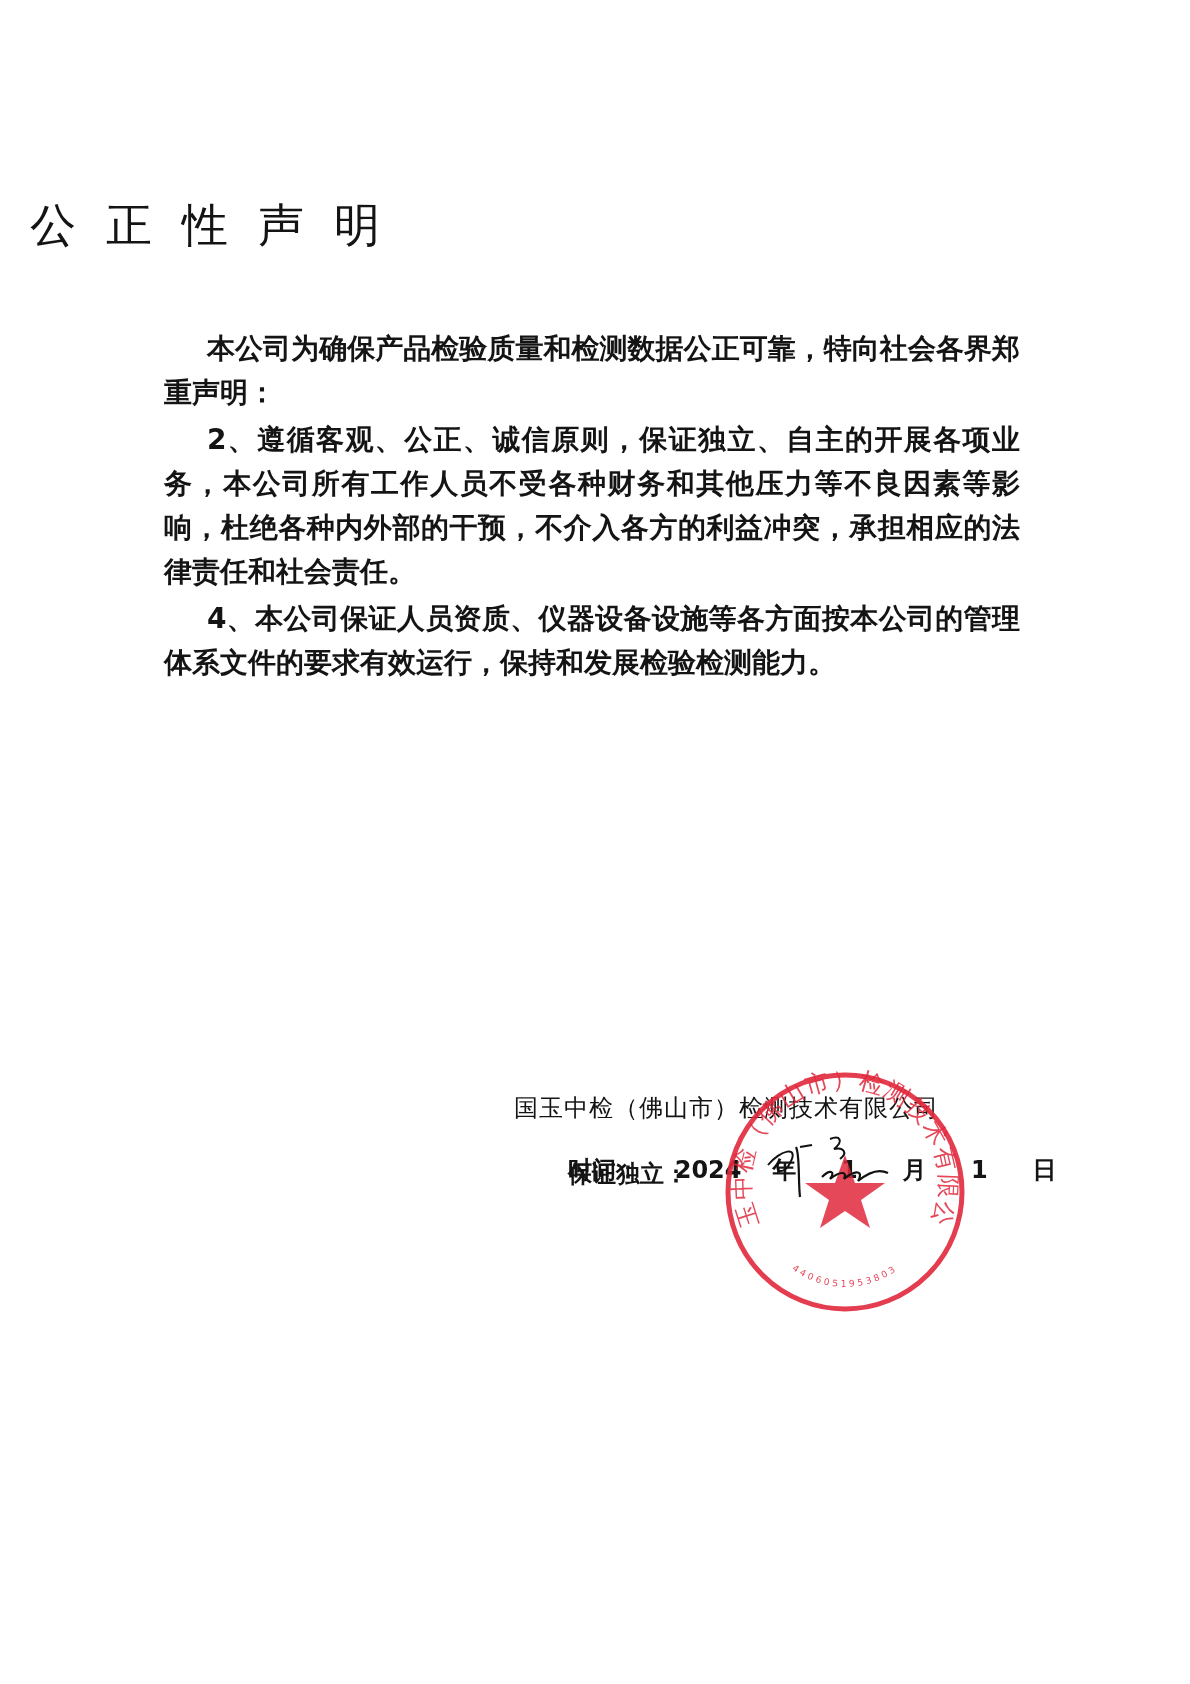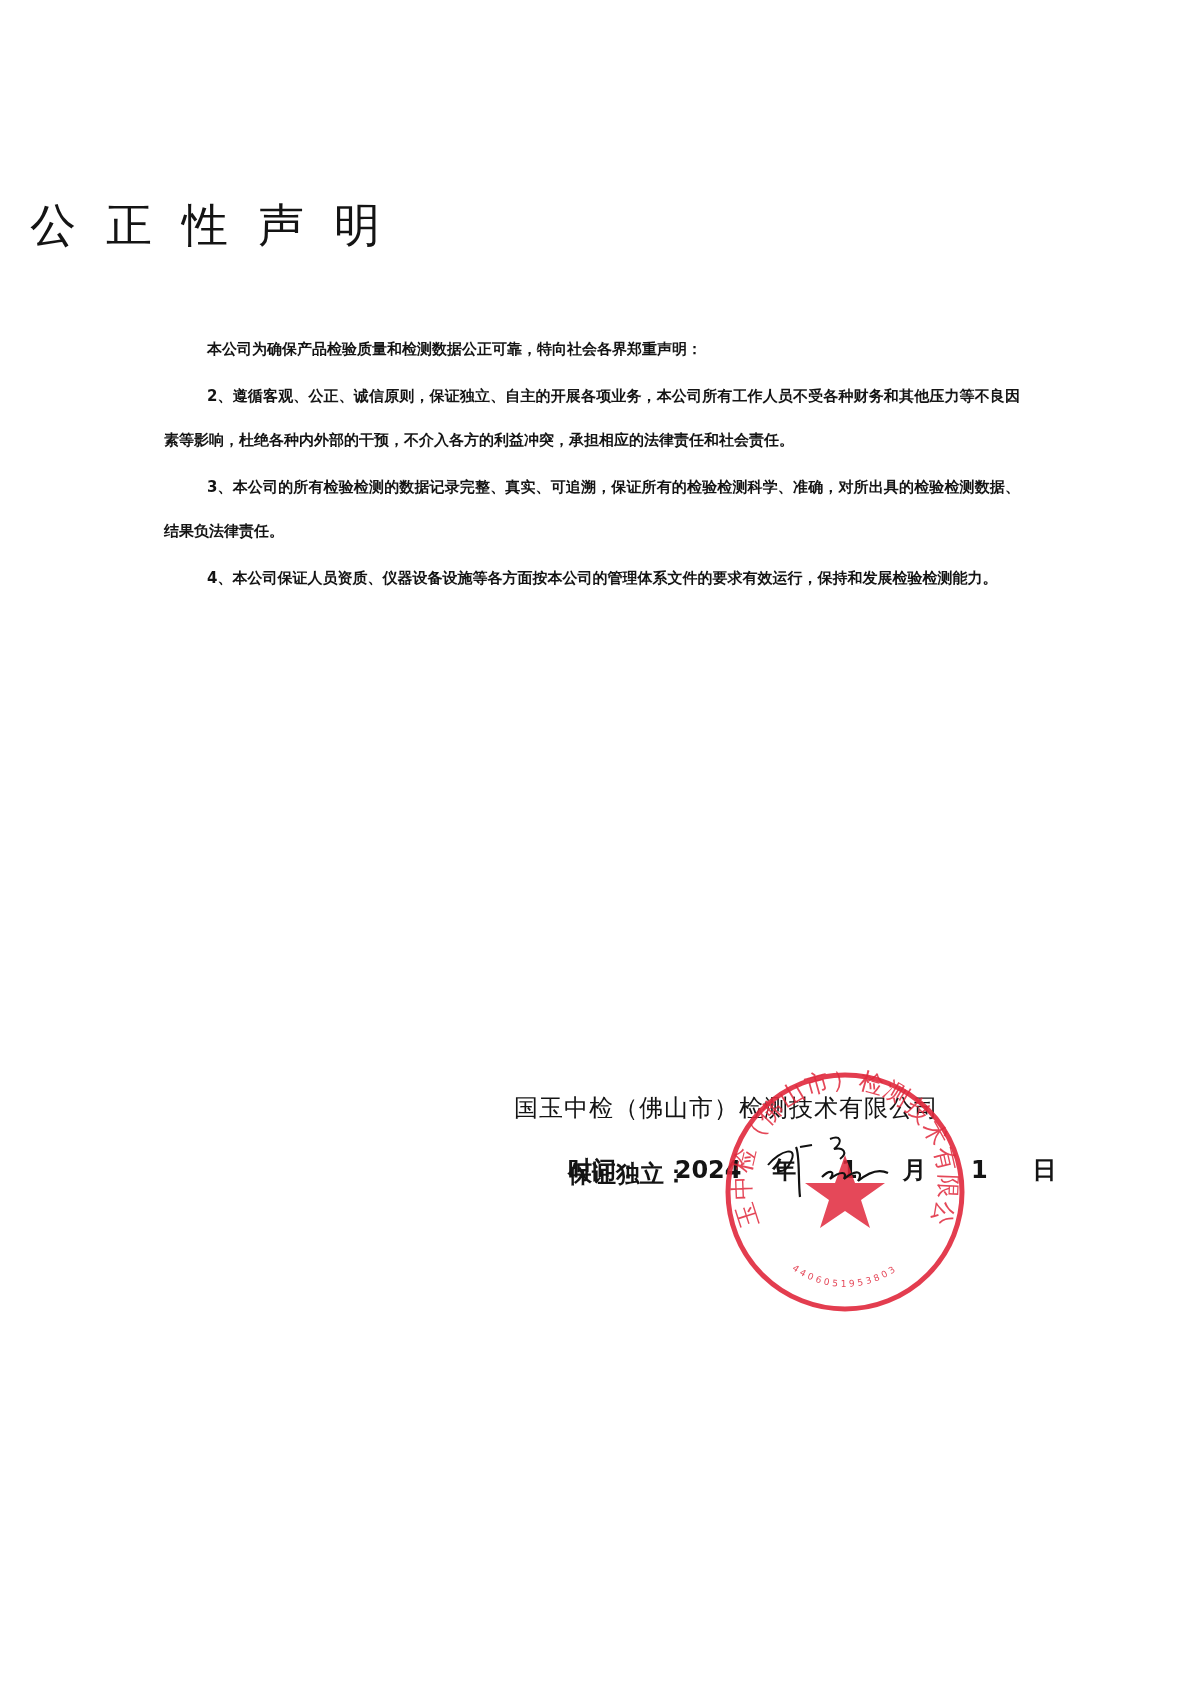--- a/index.html
+++ b/index.html
@@ -3,21 +3,21 @@
 <meta charset="utf-8">
 <style>
   html, body { margin:0; padding:0; background:#ffffff; }
   body { width:1190px; height:1684px; position:relative; overflow:hidden;
          font-family:"DejaVu Serif","Liberation Serif",serif; color:#141414; }
   .title { position:absolute; left:0; width:1190px; top:195px; text-align:left;
            font-size:46px; letter-spacing:30px; padding-left:30px; box-sizing:border-box;
            font-family:"DejaVu Serif","Liberation Serif",serif; font-weight:normal; }
   .body { position:absolute; left:164px; top:327px; width:856px;
           font-family:"DejaVu Sans","Liberation Sans",sans-serif; font-weight:bold;
-          font-size:15px; line-height:44px; text-align:justify; }
+          font-size:28px; line-height:44px; text-align:justify; }
   .body p { margin:0 0 0 0; text-indent:43px; }
   .body p + p { margin-top:3px; }
   .sig { position:absolute; font-family:"DejaVu Sans","Liberation Sans",sans-serif;
          font-size:24px; white-space:nowrap; }
   .company { left:514px; top:1092px; font-weight:normal; letter-spacing:1px; }
   .director { left:568px; top:1158px; font-weight:bold; }
   .date { left:568px; top:1154px; font-weight:bold; }
   .date span { display:inline-block; }
   .stamp { position:absolute; left:722px; top:1069px; width:246px; height:246px; }
   .signature { position:absolute; left:760px; top:1125px; width:140px; height:80px; }
@@ -25,21 +25,20 @@
 </head>
 <body>
 
 <div>
 
   <div class="title">公正性声明</div>
 
   <div class="body">
     <p>本公司为确保产品检验质量和检测数据公正可靠，特向社会各界郑重声明：</p>
     <p>2、遵循客观、公正、诚信原则，保证独立、自主的开展各项业务，本公司所有工作人员不受各种财务和其他压力等不良因素等影响，杜绝各种内外部的干预，不介入各方的利益冲突，承担相应的法律责任和社会责任。</p>
-    <p>3、本公司的所有检验检测的数据记录完整、真实、可追溯，保证所有的检验检测科学、准确，对所出具的检验检测数据、结果负法律责任。</p>
     <p>4、本公司保证人员资质、仪器设备设施等各方面按本公司的管理体系文件的要求有效运行，保持和发展检验检测能力。</p>
   </div>
 
   <div class="sig company">国玉中检（佛山市）检测技术有限公司</div>
 
   <div class="sig director">
     <span>保证独立：</span>
   </div>
 
   <div class="sig date">

